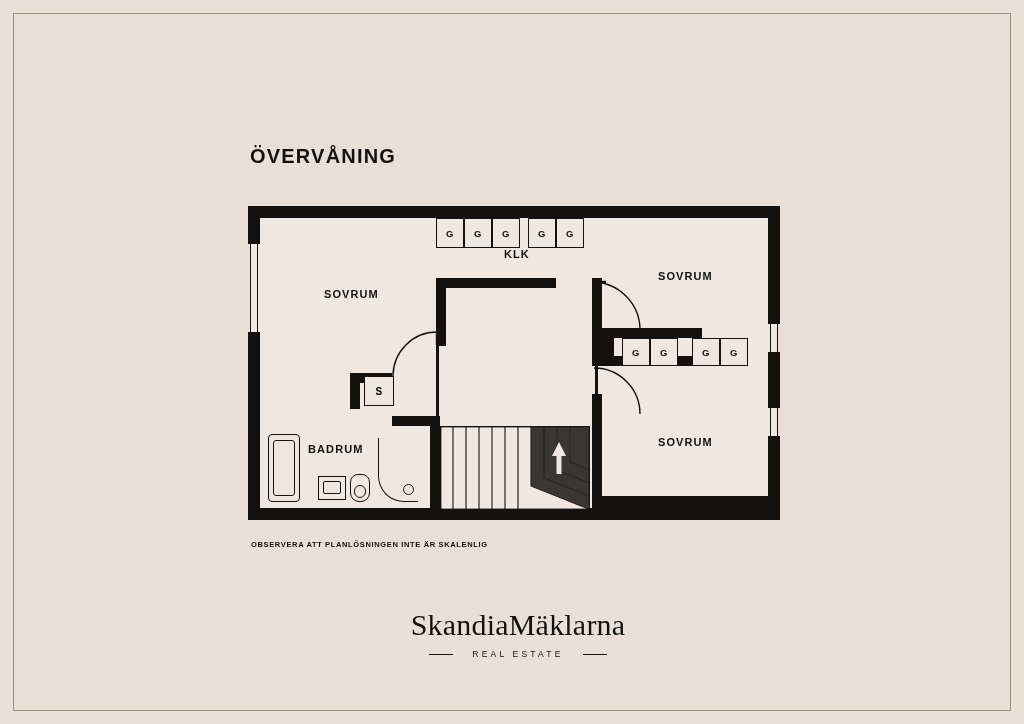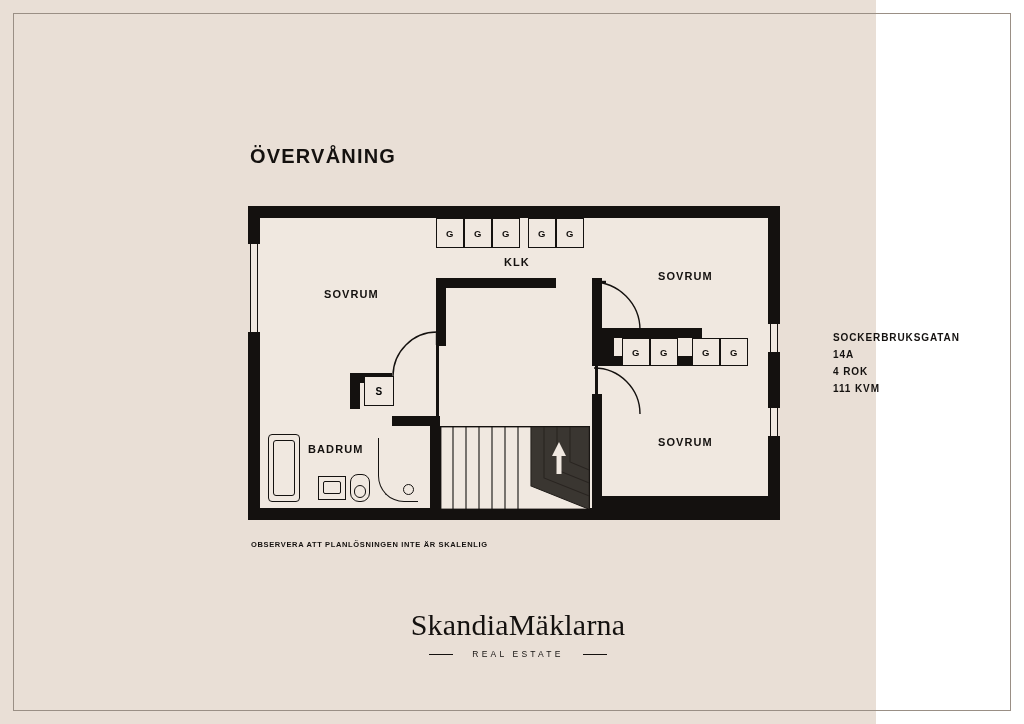--- a/index.html
+++ b/index.html
@@ -8,21 +8,21 @@
     background: #ffffff;
   }
   body {
     width: 1024px;
     height: 724px;
     font-family: "Liberation Sans", sans-serif;
     overflow: hidden;
   }
   #page {
     position: relative;
-    width: 876px;
+    width: 1024px;
     height: 724px;
     background: #e9dfd6;
     box-sizing: border-box;
   }
   #frame {
     position: absolute;
     left: 13px;
     top: 13px;
     width: 998px;
     height: 698px;
@@ -168,25 +168,20 @@
 </style>
 </head>
 <body>
 
 <div id="page">
 
   <div id="frame"></div>
 
   <div id="floor-title">ÖVERVÅNING</div>
 
-  <div id="property-info">
-    <div>SOCKERBRUKSGATAN 14A</div>
-    <div>4 ROK</div>
-    <div>111 KVM</div>
-  </div>
 
   <div id="disclaimer">OBSERVERA ATT PLANLÖSNINGEN INTE ÄR SKALENLIG</div>
 
   <div id="logo">
     <div id="logo-name">SkandiaMäklarna</div>
     <div id="logo-sub-wrap">
       <span class="logo-rule"></span>
       <span id="logo-sub">REAL ESTATE</span>
       <span class="logo-rule"></span>
     </div>
@@ -280,21 +275,21 @@
       </svg>
     </div>
 
     <div class="door-arc" style="left:352px; top:168px;">
       <svg width="52" height="50" viewBox="0 0 52 50">
         <path d="M2 2 A46 46 0 0 1 48 48" fill="none" stroke="#14110f" stroke-width="1.4"></path>
       </svg>
     </div>
 
     <div class="room-label" style="left:84px; top:90px;">SOVRUM</div>
-    <div class="room-label" style="left:264px; top:58px;">KLK</div>
+    <div class="room-label" style="left:264px; top:50px;">KLK</div>
     <div class="room-label" style="left:418px; top:72px;">SOVRUM</div>
     <div class="room-label" style="left:418px; top:238px;">SOVRUM</div>
     <div class="room-label" style="left:68px; top:245px;">BADRUM</div>
 
     <div class="fixture" style="left:28px; top:236px; width:32px; height:68px; border-radius:4px;">
       <div style="position:absolute; left:4px; top:5px; right:4px; bottom:5px; border:1.1px solid #14110f; border-radius:3px;"></div>
     </div>
 
     <div class="fixture" style="left:78px; top:278px; width:28px; height:24px;">
       <div style="position:absolute; left:4px; top:4px; right:4px; bottom:5px; border:1.1px solid #14110f; border-radius:2px;"></div>

